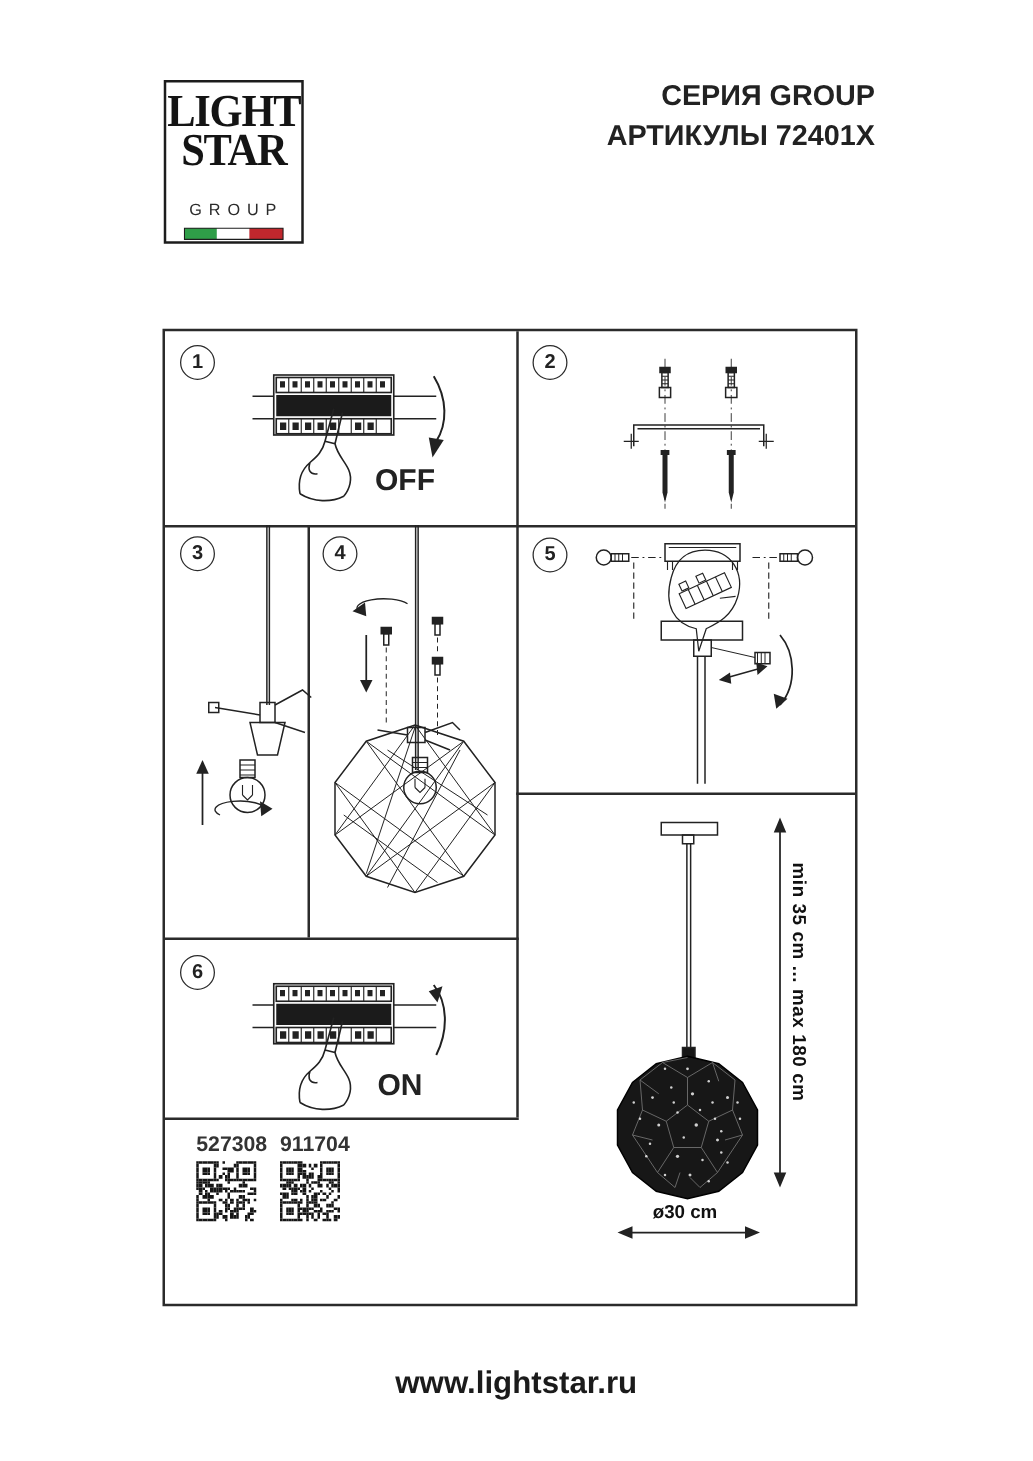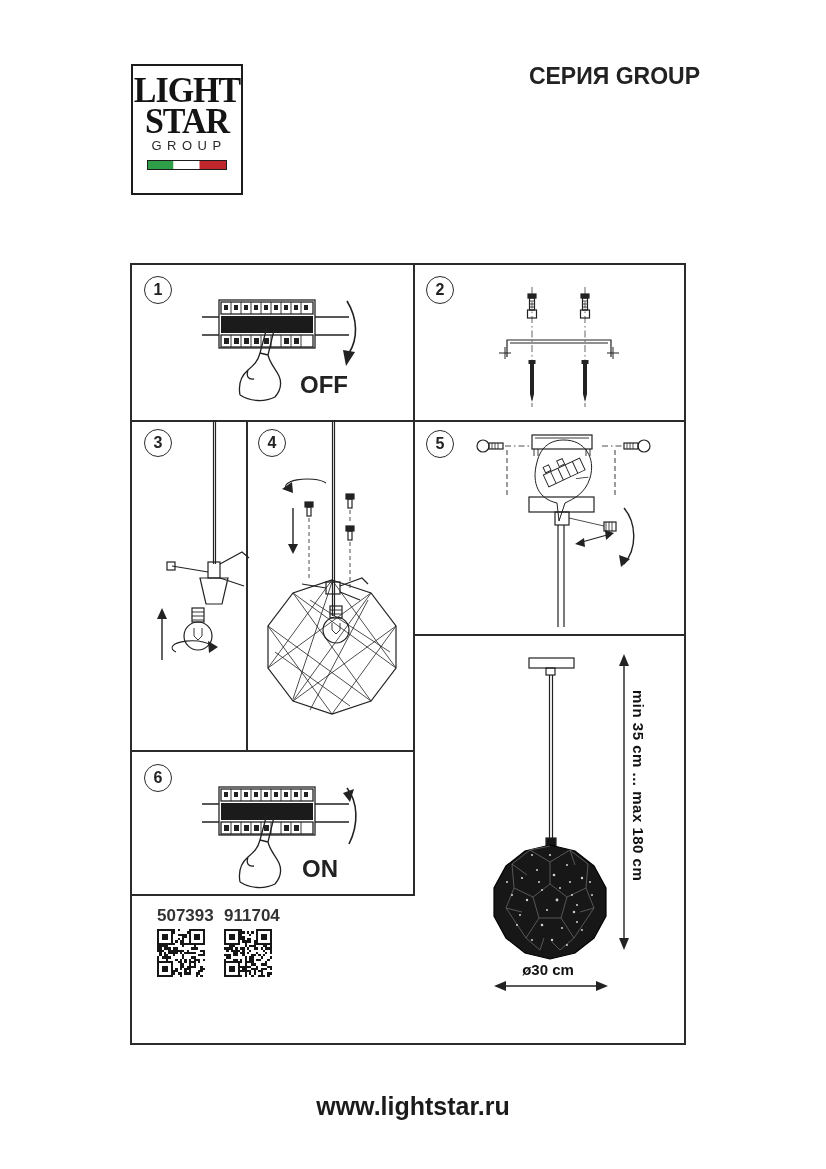--- a/index.html
+++ b/index.html
@@ -5,21 +5,21 @@
   html,body{margin:0;padding:0;background:#e8e8e8;}
   .page{position:relative;width:826px;height:1169px;background:#ffffff;margin:0 auto;
         font-family:"Liberation Sans",sans-serif;color:#1d1d1d;overflow:hidden;}
   svg{display:block;}
   
   .logo{position:absolute;left:131px;top:64px;width:112px;height:131px;
         border:2px solid #1c1c1c;box-sizing:border-box;text-align:center;}
   .logo-word{font-family:"Liberation Serif",serif;font-weight:bold;font-size:34px;
              line-height:31px;letter-spacing:-1px;color:#141414;transform:scaleY(1.08);}
   .logo-word.first{margin-top:8px;}
-  .logo-group{font-size:13px;letter-spacing:5.5px;color:#2a2a2a;margin-top:2px;margin-left:4px;text-align:center;}
+  .logo-group{font-size:13px;letter-spacing:5.5px;color:#2a2a2a;margin-top:24px;margin-left:4px;text-align:center;}
   .logo-flag{margin:7px auto 0 auto;display:block;}
   
   .titles{position:absolute;right:126px;top:60px;text-align:right;}
   .t-line{font-weight:bold;font-size:23px;line-height:32px;color:#222;}
   .t-gap{height:21px;}
   .t-spaced{letter-spacing:1px;}
   
   .diagram{position:absolute;left:130px;top:263px;width:556px;height:782px;
            border:2px solid #2b2b2b;box-sizing:border-box;}
   .gridline{position:absolute;background:#2b2b2b;}
@@ -53,20 +53,21 @@
     <svg class="logo-flag" width="80" height="10" viewBox="0 0 80 10">
       <rect x="0.5" y="0.5" width="26" height="9" fill="#2f9e48"></rect>
       <rect x="26.5" y="0.5" width="26" height="9" fill="#ffffff"></rect>
       <rect x="52.5" y="0.5" width="27" height="9" fill="#c0272d"></rect>
       <rect x="0.5" y="0.5" width="79" height="9" fill="none" stroke="#1c1c1c" stroke-width="1"></rect>
     </svg>
   </div>
 
   <div class="titles">
     <div class="t-line">СЕРИЯ GROUP</div>
+    <div class="t-line">АРТИКУЛЫ 72401X</div>
     <div class="t-gap"></div>
   </div>
 
   <div class="diagram">
 
     <div class="gridline" style="left:281px;top:0;width:2px;height:629px;"></div>
     <div class="gridline" style="left:0;top:155px;width:552px;height:2px;"></div>
     <div class="gridline" style="left:114px;top:155px;width:2px;height:330px;"></div>
     <div class="gridline" style="left:0;top:485px;width:283px;height:2px;"></div>
     <div class="gridline" style="left:281px;top:369px;width:271px;height:2px;"></div>
@@ -265,21 +266,21 @@
       <rect x="24" y="21" width="92" height="17" fill="#1b1b1b" stroke="none"></rect>
       <rect x="24" y="40" width="92" height="12"></rect>
       <path stroke-width="0.9" d="M34,40V52 M44,40V52 M54,40V52 M64,40V52 M74,40V52 M84,40V52 M94,40V52 M104,40V52"></path>
       <path stroke="none" fill="#222" d="M27,43h5v6h-5z M37,43h5v6h-5z M47,43h5v6h-5z M57,43h5v6h-5z M67,43h5v6h-5z M87,43h5v6h-5z M97,43h5v6h-5z"></path>
       <path d="M70,32 L63,58 C61,66 57,70 51,75 C44,81 41,89 43,100 M77,35 L71,60 C73,69 79,74 82,81 C85,88 83,96 78,102 M51,75 C49,81 51,85 57,84 M63,58 L71,60 M43,100 C54,107 68,107 78,102"></path>
       <path d="M152,62 C162,42 161,20 150,6" stroke-width="1.6"></path>
       <path stroke="none" fill="#222" d="M146,11 L157,7 L153,20 Z"></path>
     </svg>
     <div class="switch-label" style="left:170px;top:590px;">ON</div>
 
-    <div class="article-code" style="left:25px;top:641px;">507393</div>
+    <div class="article-code" style="left:25px;top:641px;">527308</div>
     <div class="article-code" style="left:92px;top:641px;">911704</div>
     <div class="qr" style="left:25px;top:664px;">
         <i style="grid-area:1/1"></i>
         <i style="grid-area:1/2"></i>
         <i style="grid-area:1/3"></i>
         <i style="grid-area:1/4"></i>
         <i style="grid-area:1/5"></i>
         <i style="grid-area:1/6"></i>
         <i style="grid-area:1/7"></i>
         <i style="grid-area:1/8"></i>

